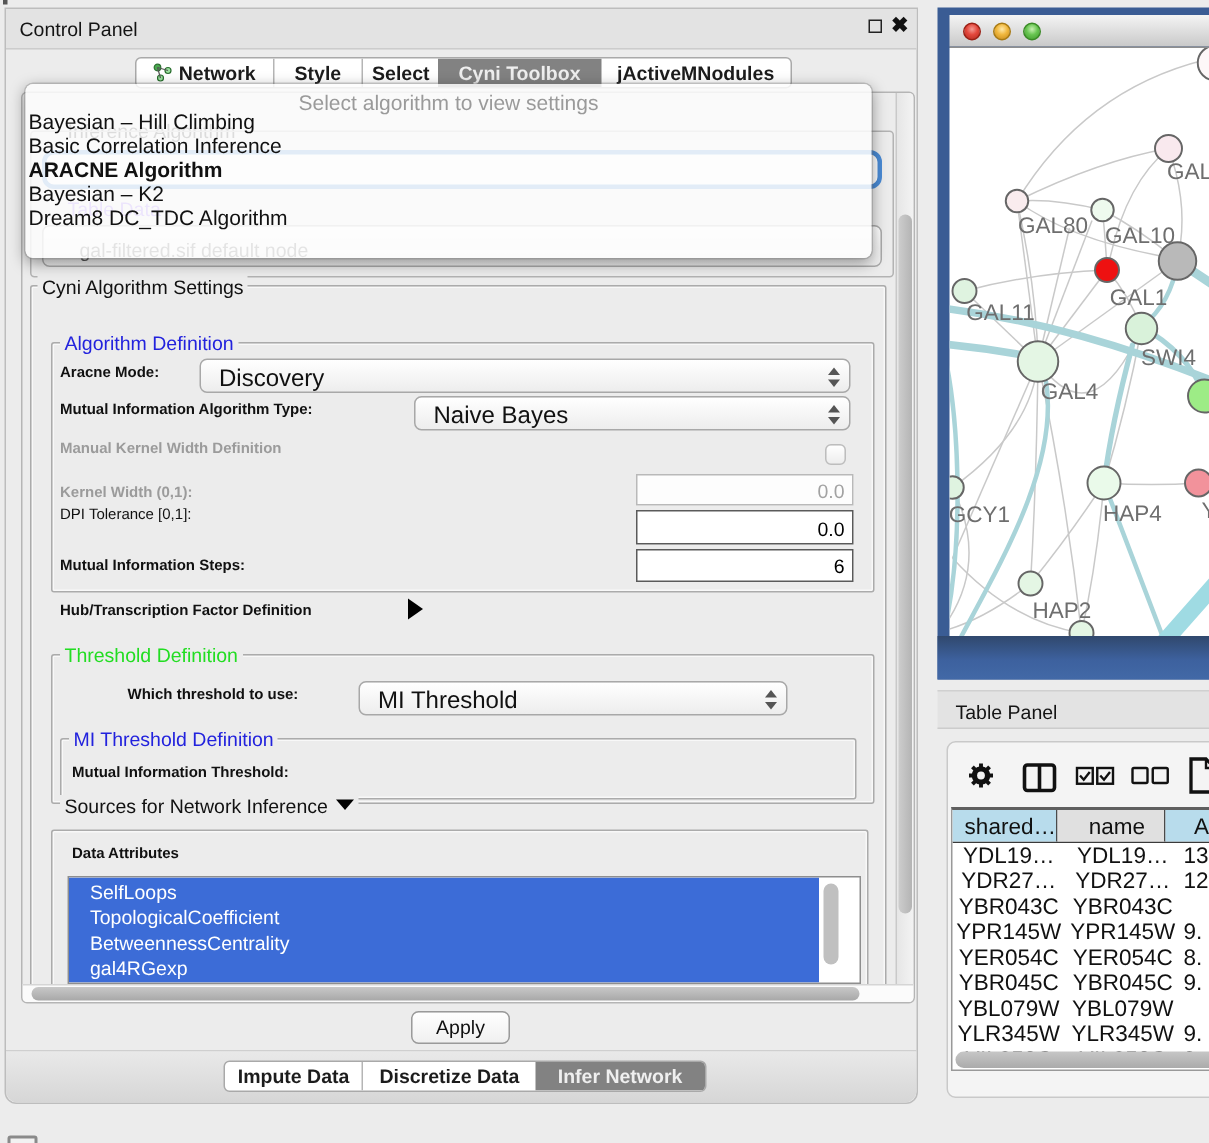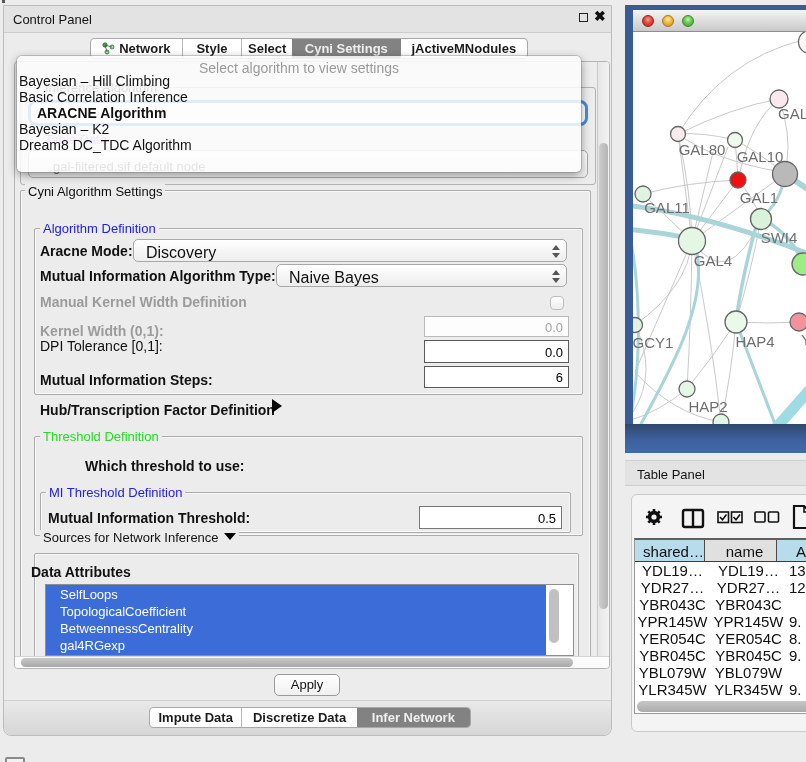--- a/index.html
+++ b/index.html
@@ -1,19 +1,19 @@
 <!DOCTYPE html>
 <html><head>
 <meta charset="utf-8">
 <style>
 * { margin:0; padding:0; box-sizing:border-box; }
 html,body { width:806px; height:762px; overflow:hidden; }
 body { background:#ececec; font-family:"Liberation Sans", sans-serif; position:relative; }
 .abs { position:absolute; }
-.lbl { font-size:14px; white-space:nowrap; }
+.lbl { font-size:10px; white-space:nowrap; }
 .combo { background:linear-gradient(to bottom,#ffffff,#ededed); border:1px solid #a8a8a8; border-radius:5px; font-size:16px; color:#111; }
 .combo span { position:absolute; left:12px; top:4px; }
 .combo i { position:absolute; right:7px; top:4px; width:8px; height:15px; }
 .combo i::before { content:""; position:absolute; left:1px; top:1px; border-left:4px solid transparent; border-right:4px solid transparent; border-bottom:5px solid #555; }
 .combo i::after { content:""; position:absolute; left:1px; bottom:1px; border-left:4px solid transparent; border-right:4px solid transparent; border-top:5px solid #555; }
 .trow { display:flex; height:17px; line-height:17px; }
 .trow span:nth-child(1) { width:75px; text-align:center; }
 .trow span:nth-child(2) { width:77px; text-align:center; }
 .trow span:nth-child(3) { flex:1; padding-left:2px; }
 </style>
@@ -34,21 +34,21 @@
     <div style="width:92px;display:flex;align-items:center;justify-content:center;border-right:1px solid #b5b5b5;">
       <svg width="13" height="13" viewBox="0 0 13 13" style="margin-right:4px;">
         <circle cx="3" cy="3" r="2.2" fill="#49a74f" stroke="#2a6e2f" stroke-width="0.8"></circle>
         <circle cx="10" cy="5" r="2" fill="#9adf9e" stroke="#2a6e2f" stroke-width="0.8"></circle>
         <circle cx="5" cy="10" r="2" fill="#9adf9e" stroke="#2a6e2f" stroke-width="0.8"></circle>
         <line x1="3" y1="3" x2="10" y2="5" stroke="#555" stroke-width="0.8"></line>
         <line x1="3" y1="3" x2="5" y2="10" stroke="#555" stroke-width="0.8"></line>
       </svg>Network</div>
     <div style="width:60px;display:flex;align-items:center;justify-content:center;border-right:1px solid #b5b5b5;">Style</div>
     <div style="width:50px;display:flex;align-items:center;justify-content:center;">Select</div>
-    <div style="width:109px;display:flex;align-items:center;justify-content:center;background:#828282;color:#efefef;">Cyni Settings</div>
+    <div style="width:109px;display:flex;align-items:center;justify-content:center;background:#828282;color:#efefef;">Cyni Toolbox</div>
     <div style="width:127px;display:flex;align-items:center;justify-content:center;">jActiveMNodules</div>
   </div>
 
   <div class="abs" style="left:10px;top:55px;width:596px;height:608px;border:1px solid #b5b5b5;border-radius:4px;background:#ececec;overflow:hidden;">
 
     <div id="content" class="abs" style="left:0;top:0;width:584px;height:594px;font-size:13px;color:#111;overflow:hidden;">
 
       <div class="abs" style="left:30px;top:18px;color:#222;">Inference Algorithm</div>
       <div class="abs" style="left:30px;top:70px;color:#8b5cf6;">Table Data</div>
       <div class="abs" style="left:5px;top:25px;width:576px;height:98px;border:1px solid #b3b3b3;border-radius:3px;"></div>
@@ -85,31 +85,34 @@
       <div class="abs lbl" style="left:25px;top:310px;font-weight:bold;">Mutual Information Steps:</div>
       <div class="abs" style="left:409px;top:304px;width:145px;height:22px;background:#fff;border:1.5px solid #5a5a5a;color:#000;text-align:right;padding:3px 5px 0 0;">6</div>
 
       <div class="abs lbl" style="left:25px;top:340px;font-weight:bold;">Hub/Transcription Factor Definition</div>
       <div class="abs" style="left:257px;top:337px;width:0;height:0;border-left:10px solid #000;border-top:7px solid transparent;border-bottom:7px solid transparent;"></div>
 
       <div class="abs" style="left:19px;top:374px;width:549px;height:100px;border:1px solid #ababab;border-radius:2px;box-shadow:inset 0 0 0 1px #f8f8f8;"></div>
       <div class="abs" style="left:25px;top:367px;background:#ececec;padding:0 3px;color:#22dd22;">Threshold Definition</div>
 
       <div class="abs lbl" style="left:70px;top:396px;font-weight:bold;">Which threshold to use:</div>
+      <div class="combo abs" style="left:224px;top:392px;width:286px;height:23px;">
+          <span>MI Threshold</span>
+          <i></i>
+        </div>
 
       <div class="abs" style="left:25px;top:430px;width:531px;height:41px;border:1px solid #ababab;border-radius:2px;box-shadow:inset 0 0 0 1px #f8f8f8;"></div>
       <div class="abs" style="left:31px;top:423px;background:#ececec;padding:0 3px;color:#2222dd;">MI Threshold Definition</div>
       <div class="abs lbl" style="left:33px;top:448px;font-weight:bold;">Mutual Information Threshold:</div>
-      <div class="abs" style="left:404px;top:444px;width:143px;height:23px;background:#fff;border:1.5px solid #777;color:#000;text-align:right;padding:4px 5px 0 0;">0.5</div>
 
       <div class="abs" style="left:19px;top:491px;width:545px;height:110px;border:1px solid #ababab;border-radius:2px;box-shadow:inset 0 0 0 1px #f8f8f8;"></div>
       <div class="abs" style="left:25px;top:468px;background:#ececec;padding:0 3px;">Sources for Network Inference
         <span style="display:inline-block;width:0;height:0;border-top:7px solid #000;border-left:6px solid transparent;border-right:6px solid transparent;vertical-align:2px;margin-left:2px;"></span>
       </div>
-      <div class="abs lbl" style="left:16px;top:502px;font-weight:bold;">Data Attributes</div>
+      <div class="abs lbl" style="left:33px;top:502px;font-weight:bold;">Data Attributes</div>
 
       <div class="abs" style="left:30px;top:522px;width:529px;height:72px;border:1px solid #8e8e8e;background:#fff;overflow:hidden;">
         <div class="abs" style="left:0;top:0;width:500px;height:70px;background:#3c6cd7;color:#fff;padding:1px 0 0 14px;line-height:17px;">SelfLoops<br>TopologicalCoefficient<br>BetweennessCentrality<br>gal4RGexp</div>
         <div class="abs" style="left:503px;top:4px;width:10px;height:54px;border-radius:5px;background:#c0c0c0;"></div>
       </div>
     </div>
 
     <div class="abs" style="right:0;top:0;width:12px;height:594px;background:linear-gradient(to right,#e6e6e6,#f3f3f3);border-left:1px solid #c9c9c9;">
       <div class="abs" style="left:1px;top:81px;width:9px;height:466px;border-radius:5px;background:linear-gradient(to right,#cdcdcd,#b4b4b4);"></div>
     </div>
@@ -127,21 +130,21 @@
     <div style="width:93px;display:flex;align-items:center;justify-content:center;border-right:1px solid #b5b5b5;">Impute Data</div>
     <div style="width:115px;display:flex;align-items:center;justify-content:center;">Discretize Data</div>
     <div style="width:114px;display:flex;align-items:center;justify-content:center;background:#828282;color:#efefef;">Infer Network</div>
   </div>
 </div>
 
 <div class="abs" id="popup" style="left:17px;top:56px;width:564px;height:116px;background:rgba(253,253,253,0.85);border-radius:5px;box-shadow:0 0 0 1px rgba(120,120,120,0.35), 0 3px 10px rgba(0,0,0,0.4);font-size:14px;color:#111;z-index:50;">
   <div style="height:17px;text-align:center;color:#9a9a9a;padding-top:4px;">Select algorithm to view settings</div>
   <div style="height:16px;padding-left:2px;">Bayesian – Hill Climbing</div>
   <div style="height:16px;padding-left:2px;">Basic Correlation Inference</div>
-  <div style="height:16px;padding-left:20px;font-weight:bold;">ARACNE Algorithm</div>
+  <div style="height:16px;padding-left:2px;font-weight:bold;">ARACNE Algorithm</div>
   <div style="height:16px;padding-left:2px;">Bayesian – K2</div>
   <div style="height:16px;padding-left:2px;">Dream8 DC_TDC Algorithm</div>
 </div>
 
 <div class="abs" style="left:625px;top:5px;width:181px;height:448px;background:#3a5c94;"></div>
 
 <div class="abs" style="left:625px;top:424px;width:181px;height:29px;background:linear-gradient(to bottom,#30486d,#3d619e 55%,#4269a7);"></div>
 
 <div class="abs" style="left:633px;top:10px;width:173px;height:414px;">
   <div class="abs" style="left:0;top:0;width:100%;height:22px;background:linear-gradient(to bottom,#f4f4f4,#c9c9c9);border-bottom:1px solid #8e8e8e;">

